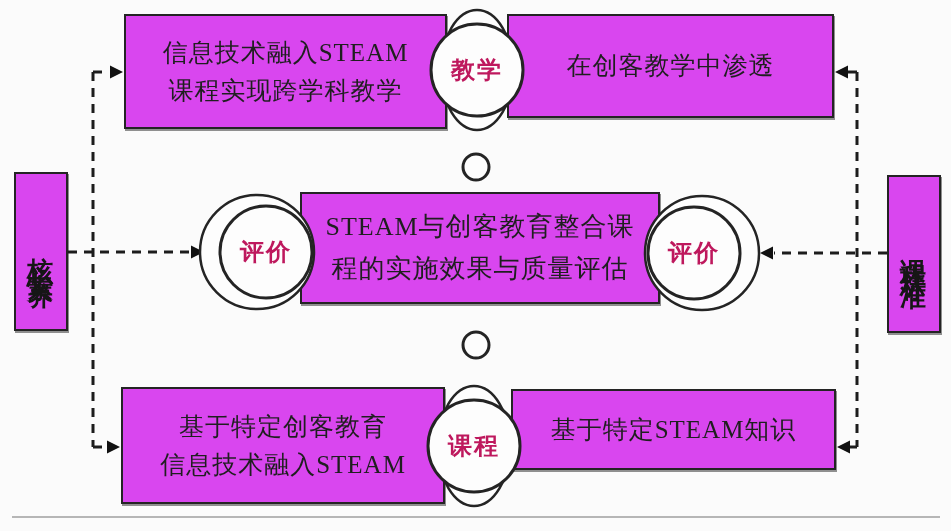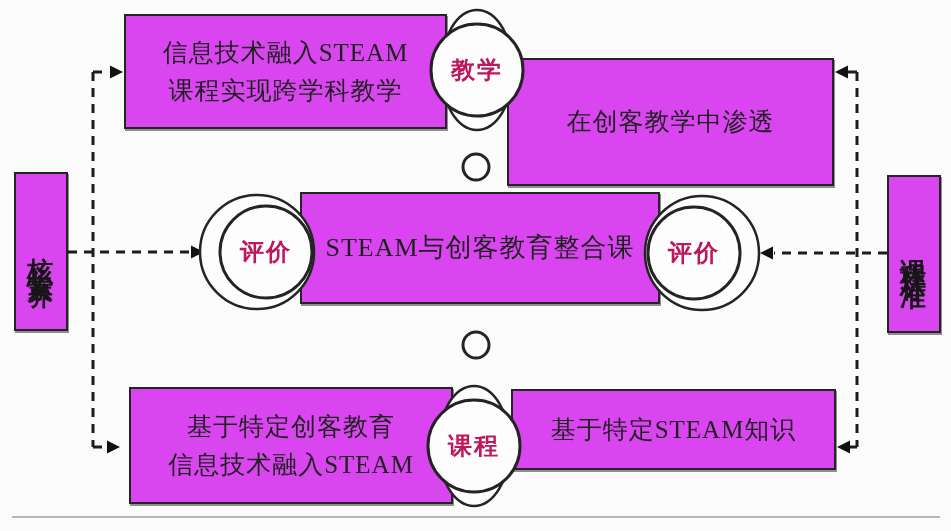--- a/index.html
+++ b/index.html
@@ -43,29 +43,30 @@
 
   <div class="rbox" style="left:887px;top:175px;width:54px;height:158px;">
     <span class="vlabel">课程标准</span>
   </div>
 
   <div class="rbox" style="left:124px;top:14px;width:323px;height:115px;">
     <span class="ln">信息技术融入STEAM</span>
     <span class="ln">课程实现跨学科教学</span>
   </div>
 
-  <div class="rbox" style="left:507px;top:14px;width:327px;height:128px;margin-top:44px;">
+  <div class="rbox" style="left:507px;top:14px;width:327px;height:104px;">
     <span class="ln">在创客教学中渗透</span>
   </div>
 
   <div class="rbox center-box" style="left:300px;top:192px;width:360px;height:112px;">
     <span class="ln">STEAM与创客教育整合课</span>
+    <span class="ln">程的实施效果与质量评估</span>
   </div>
 
-  <div class="rbox" style="left:121px;top:387px;width:324px;height:117px;margin-left:8px;">
+  <div class="rbox" style="left:121px;top:387px;width:324px;height:117px;">
     <span class="ln">基于特定创客教育</span>
     <span class="ln">信息技术融入STEAM</span>
   </div>
 
   <div class="rbox" style="left:511px;top:389px;width:325px;height:81px;">
     <span class="ln">基于特定STEAM知识</span>
   </div>
 
   <svg class="svg-layer" width="951" height="531" viewBox="0 0 951 531">
     <g stroke="#1c1c1c" stroke-width="3" stroke-dasharray="9 7" fill="none">

